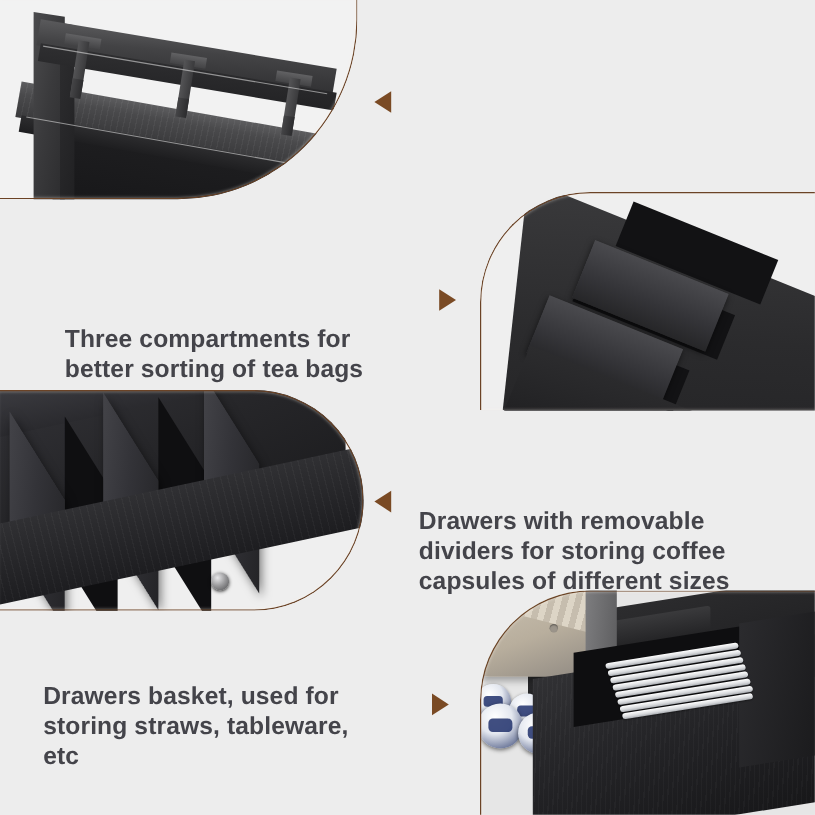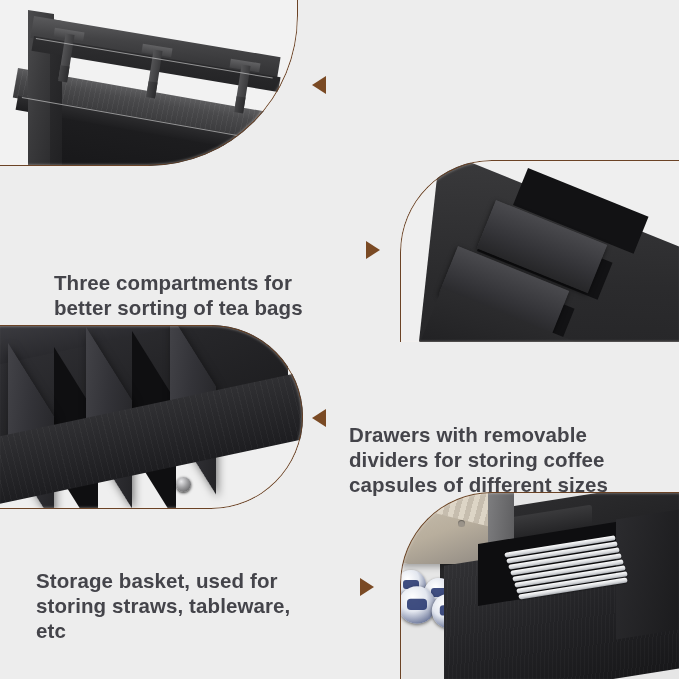--- a/index.html
+++ b/index.html
@@ -345,19 +345,19 @@
       <div class="straw" style="left:108px;top:64px;width:112px;transform:rotate(-9deg);"></div>
       <div class="straw" style="left:110px;top:70px;width:112px;transform:rotate(-9deg);"></div>
       <div class="straw" style="left:112px;top:76px;width:112px;transform:rotate(-9deg);"></div>
       <div class="straw" style="left:114px;top:82px;width:112px;transform:rotate(-9deg);"></div>
       <div class="straw" style="left:116px;top:88px;width:112px;transform:rotate(-9deg);"></div>
       <div class="straw" style="left:118px;top:94px;width:110px;transform:rotate(-9deg);"></div>
     </div>
     <div class="edge"></div>
   </div>
 
-  <div class="caption" style="left:36px;top:568px;width:330px;">Storage basket, used for
+  <div class="caption" style="left:36px;top:568px;width:330px;">Drawers basket, used for
 storing straws, tableware,
 etc</div>
 
   <div class="arrow arrow-right" style="left:360px;top:578px;"></div>
 
 </div>
 
 </body></html>

